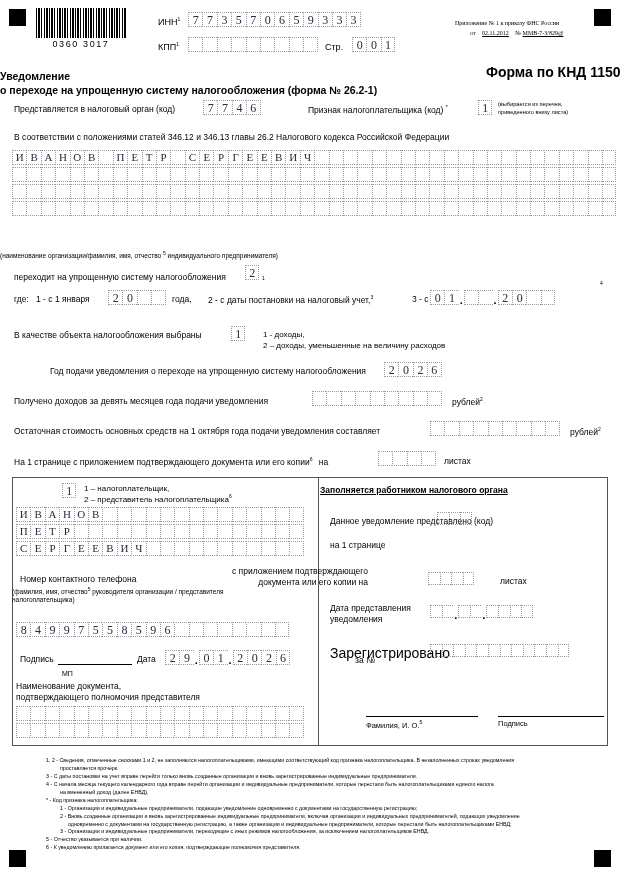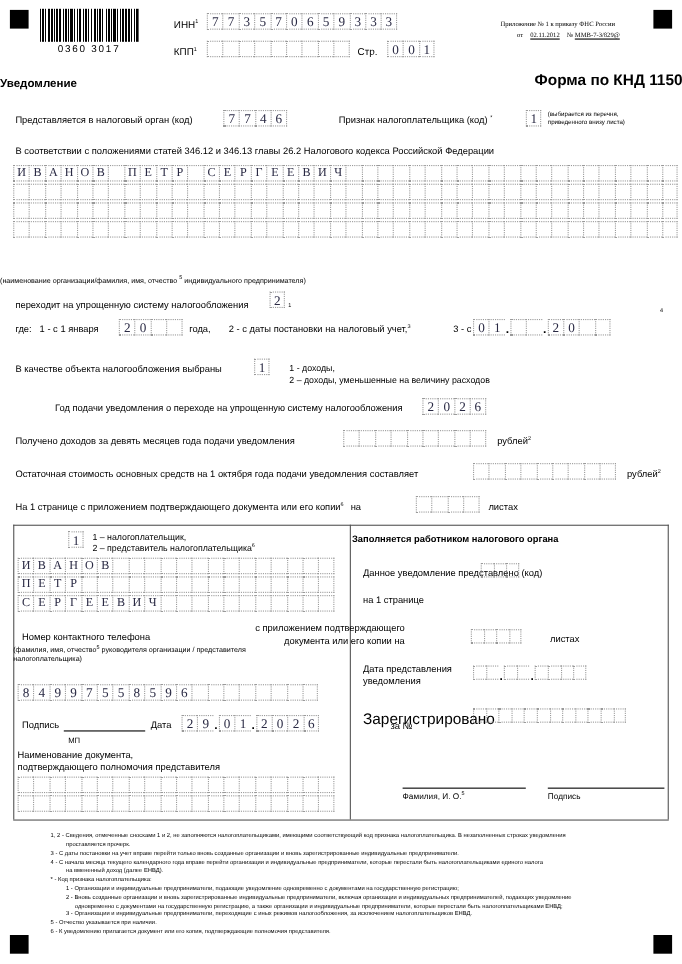--- a/index.html
+++ b/index.html
@@ -173,20 +173,21 @@
   <div class="t" style="left:470px; top:30px; font-family:'Liberation Serif',serif; font-size:6px;">
     <span>от</span>
     <span style="text-decoration:underline; padding:0 5px;">02.11.2012</span>
     <span>№</span>
     <span style="text-decoration:underline;">ММВ-7-3/829@</span>
   </div>
 
   <div class="t b" style="left:486px; top:64px; font-size:14px;text-align:right;">Форма по КНД 1150001</div>
 
   <div class="t b c" style="left:0px; top:70px; width:620px; font-size:10.5px;">Уведомление</div>
+  <div class="t b c" style="left:0px; top:84px; width:620px; font-size:10.5px;">о  переходе на упрощенную систему налогообложения (форма № 26.2-1)</div>
 
   <div class="t" style="left:14px; top:105px; font-size:8.5px;">
     <span>Представляется в налоговый орган (код)</span>
   </div>
   <div class="cells" id="taxoffice-cells" style="left:203px; top:100px;">
       <div class="cell">7</div>
       <div class="cell">7</div>
       <div class="cell">4</div>
       <div class="cell">6</div>
     </div>
@@ -646,21 +647,21 @@
         <div class="cell"></div>
         <div class="cell"></div>
         <div class="cell"></div>
         <div class="cell"></div>
         <div class="cell"></div>
         <div class="cell"></div>
         <div class="cell"></div>
       </div>
     </div>
 
-  <div class="t b c" style="left:320px; top:486px; width:236px; font-size:8.5px;">Заполняется работником налогового органа</div>
+  <div class="t b c" style="left:320px; top:486px; width:236px; font-size:8.5px;text-decoration:underline;">Заполняется работником налогового органа</div>
 
   <div class="t" style="left:330px; top:517px; font-size:8.5px;">Данное уведомление представлено (код)</div>
   <div class="cells sm-cell" id="officialcode-cells" style="left:437px; top:512px;">
       <div class="cell"></div>
       <div class="cell"></div>
       <div class="cell"></div>
     </div>
 
   <div class="t" style="left:330px; top:541px; font-size:8.5px;">на 1 странице</div>
 

